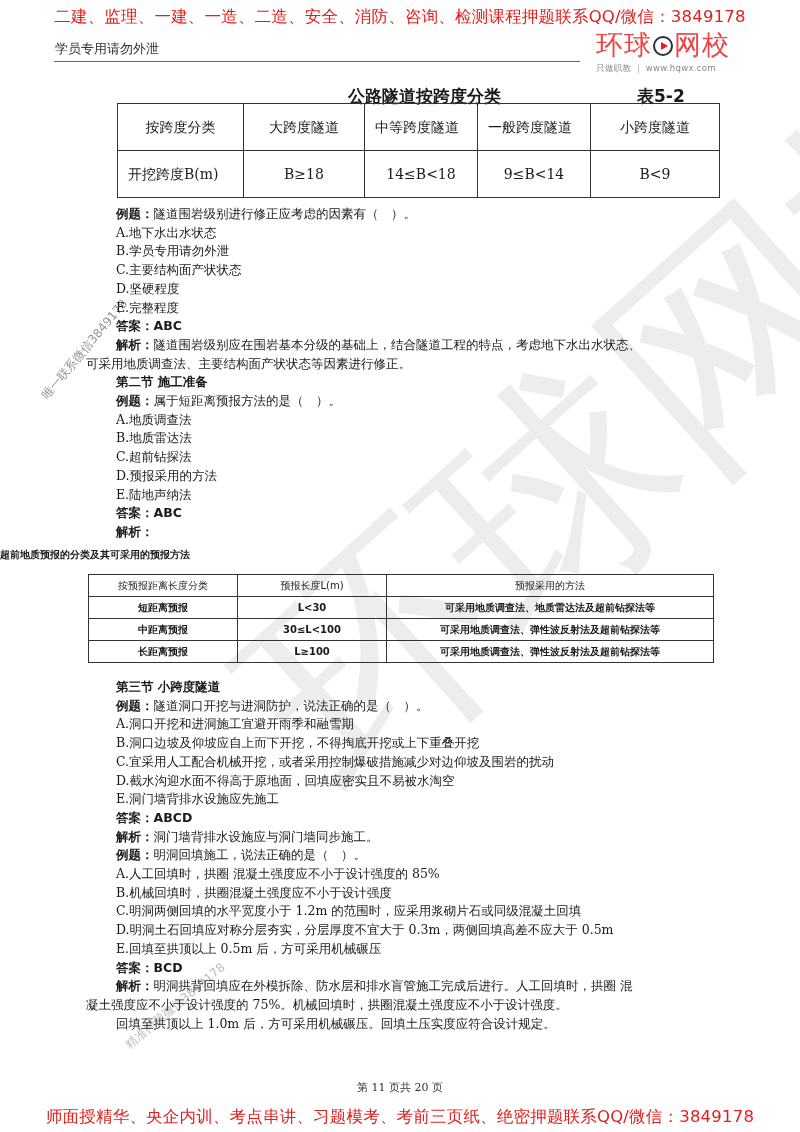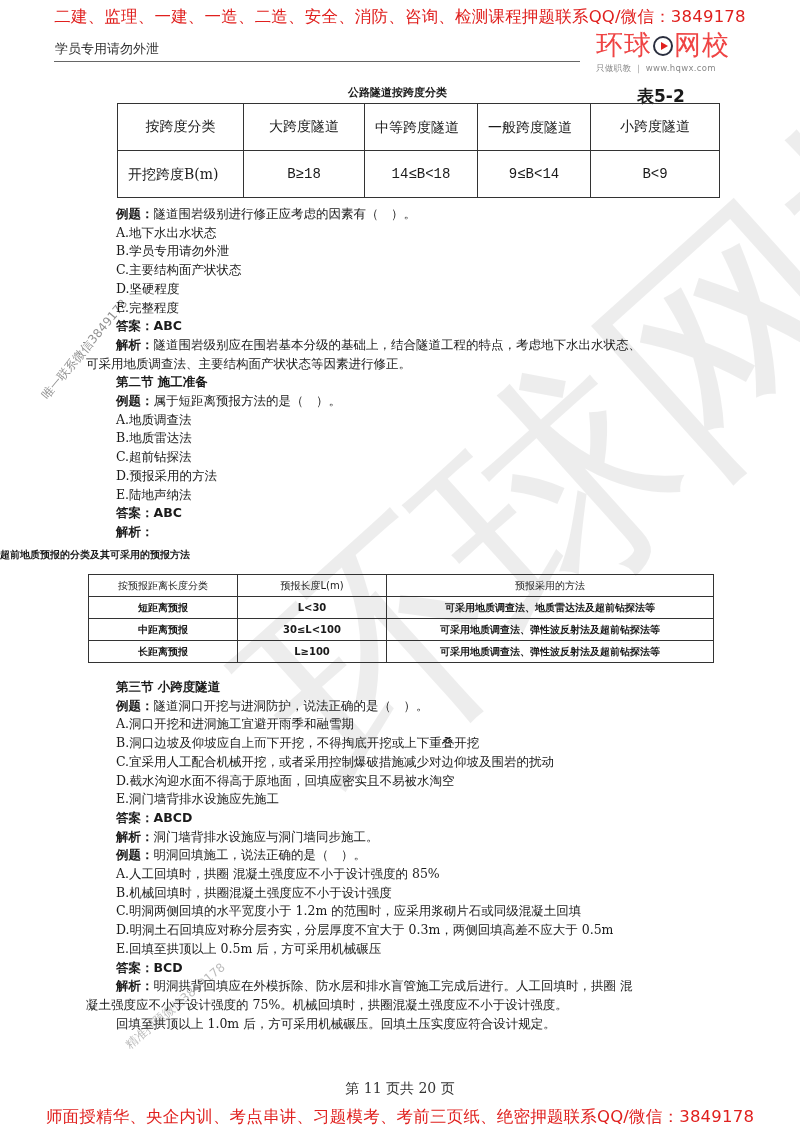--- a/index.html
+++ b/index.html
@@ -34,51 +34,51 @@
     .logo-play::after {
       content: ""; position: absolute; left: 6px; top: 3.5px;
       border-left: 7px solid #e0201e; border-top: 4.5px solid transparent; border-bottom: 4.5px solid transparent;
     }
     .logo-sub {
       font-family: "DejaVu Sans", "Liberation Sans", sans-serif;
       font-size: 8.5px; color: #888; margin-top: 3px; letter-spacing: 0.3px;
     }
     .table-title {
       position: absolute; font-weight: bold; font-family: "DejaVu Sans", "Liberation Sans", sans-serif;
-      font-size: 11px;
+      font-size: 17px;
     }
     .table-num {
       position: absolute; font-family: "DejaVu Sans", "Liberation Sans", sans-serif;
       font-size: 17px; font-weight: bold;
     }
     table { border-collapse: collapse; position: absolute; }
     .t1 { left: 117px; top: 103px; width: 603px; }
     .t1 td {
       border: 1.5px solid #333; font-size: 14px; vertical-align: middle; padding: 4px 10px;
       line-height: 18px;
     }
     .t1 tr.r1 td { height: 38px; }
     .t1 tr.r2 td { height: 38px; }
-    .t1 td.c { text-align: center; font-family: Liberation Mono, monospace; }
+    .t1 td.c { text-align: center; }
     .t2 { left: 88px; top: 574px; width: 626px; }
     .t2 td {
       border: 1.5px solid #333; font-family: "DejaVu Sans", "Liberation Sans", sans-serif;
       font-size: 10px; text-align: center; height: 21px; padding: 0 4px;
     }
     .t2 tr.body td { font-weight: bold; }
     .content { position: absolute; left: 116px; top: 205px; width: 620px; font-size: 12.5px; line-height: 18.7px; }
     .line { white-space: nowrap; }
     .b { font-weight: bold; font-family: "DejaVu Sans", "Liberation Sans", sans-serif; }
     .indent-neg { margin-left: -30px; }
     .section2-title {
       position: absolute; left: 0; top: 548px; width: 800px; text-align: left;
       font-family: "DejaVu Sans", "Liberation Sans", sans-serif; font-weight: bold; font-size: 10px;
     }
     .page-num {
-      position: absolute; left: 0; top: 1080px; width: 800px; text-align: center; font-size: 14px; color: #333;
+      position: absolute; left: 0; top: 1080px; width: 800px; text-align: center; font-size: 11px; color: #333;
     }
     .wm-big {
       position: absolute; left: 200px; top: 230px; font-size: 240px; color: rgba(0,0,0,0.07);
       transform: rotate(-42deg); font-family: "DejaVu Sans", "Liberation Sans", sans-serif;
       white-space: nowrap; pointer-events: none; transform-origin: left top;
       top: 620px; left: 180px;
     }
     .wm-small {
       position: absolute; font-size: 12px; color: rgba(0,0,0,0.45); white-space: nowrap;
       font-family: "DejaVu Sans", "Liberation Sans", sans-serif; transform-origin: left top; pointer-events: none;

